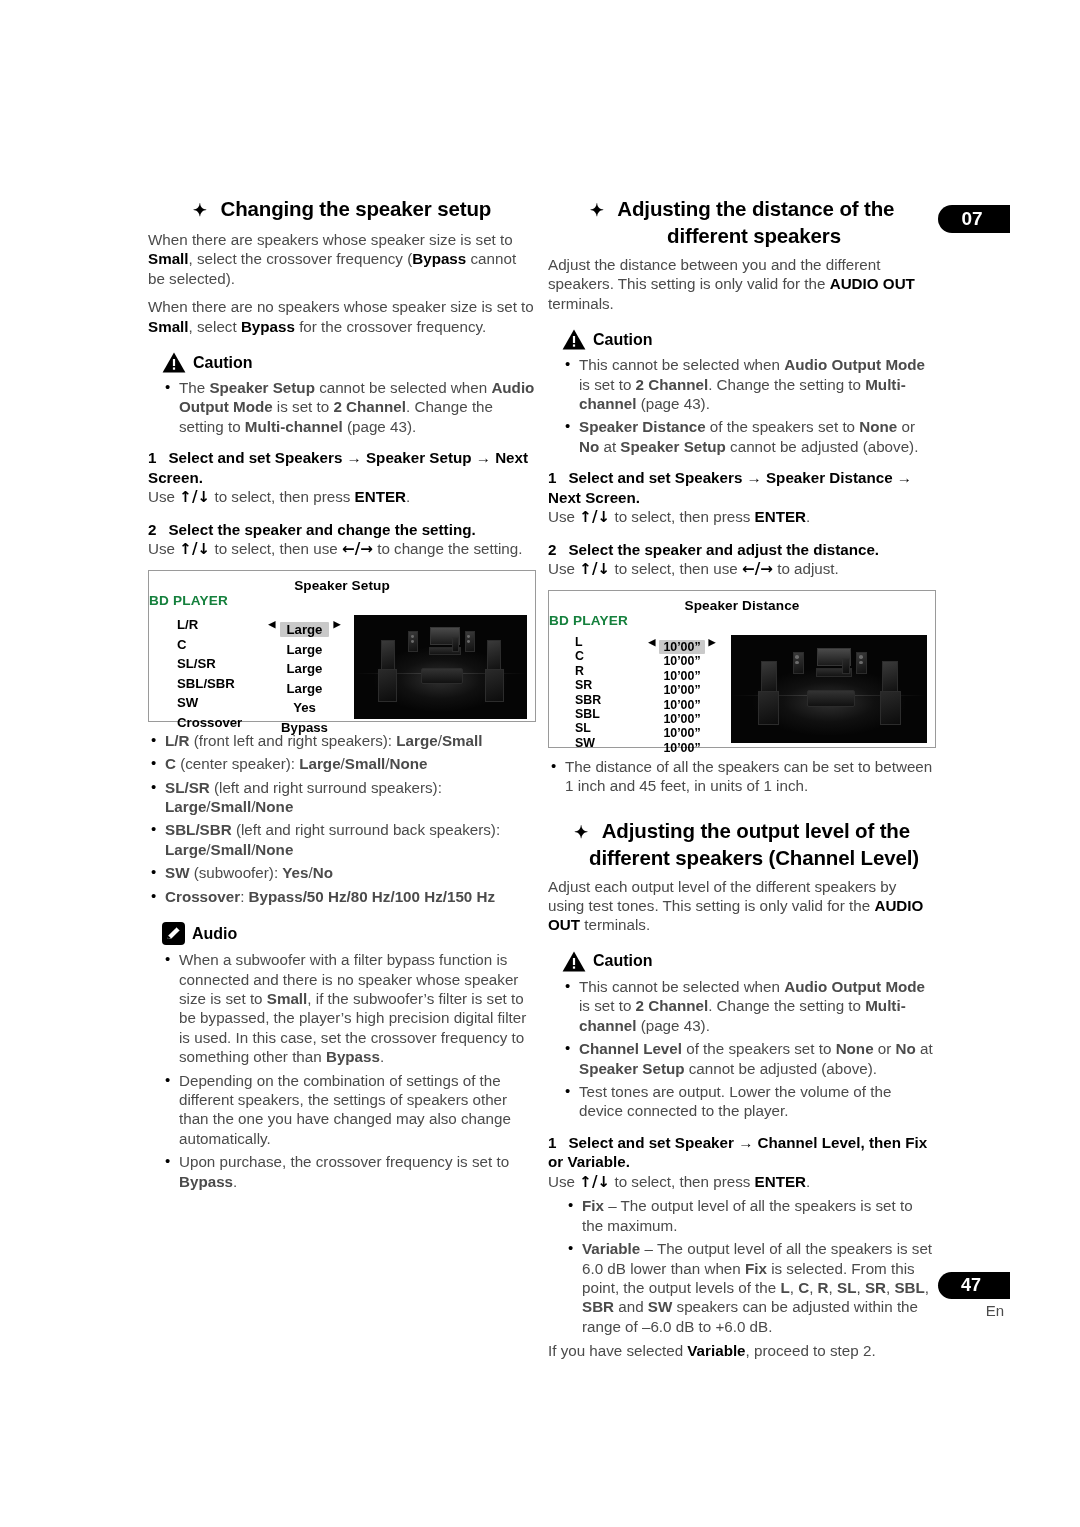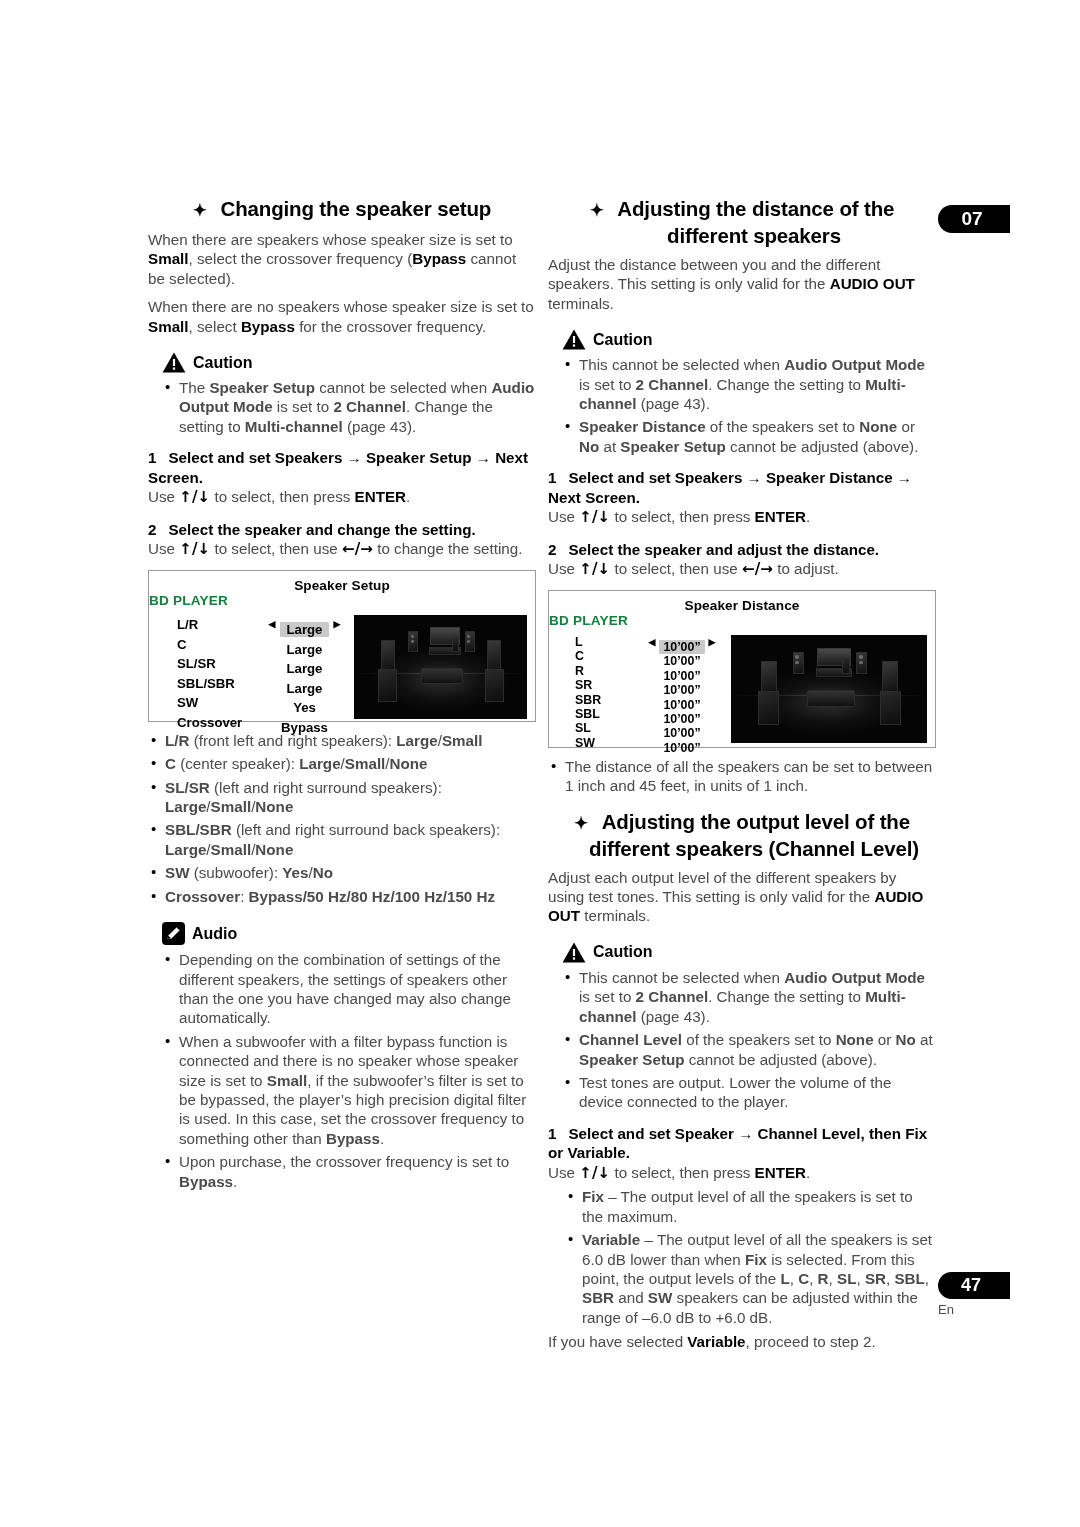--- a/index.html
+++ b/index.html
@@ -104,22 +104,22 @@
     padding-right:4px;box-sizing:border-box;
   }
   .pagetab{
     position:absolute;left:938px;top:1272px;width:72px;height:27px;
     background:#000;border-top-left-radius:13.5px;border-bottom-left-radius:13.5px;
     color:#fff;font-weight:bold;font-size:18px;
     display:flex;align-items:center;justify-content:center;
     padding-right:6px;box-sizing:border-box;
   }
   .pagelang{
-    position:absolute;left:938px;top:1302px;width:66px;text-align:left;
-    font-size:13px;color:#4b4b4b;
+    position:absolute;left:938px;top:1302px;width:66px;text-align:right;
+    font-size:15px;color:#4b4b4b;
   }
   .arrglyph{font-family:"DejaVu Sans",sans-serif;}
 </style>
 </head>
 <body>
 
 <div class="page">
 
   <div class="chaptab">07</div>
 
@@ -247,22 +247,22 @@
       <svg class="note-ico" viewBox="0 0 23 23">
         <rect x="0" y="0" width="23" height="23" rx="4" fill="#000"></rect>
         <path d="M5.5 17 L6.3 13.6 L15 5 L18 8 L9.4 16.6 Z" fill="#fff"></path>
         <path d="M5.5 17 L6.3 13.6 L8.9 16.3 Z" fill="#000"></path>
         <path d="M15 5 L18 8" stroke="#000" stroke-width="1.1" fill="none"></path>
       </svg>
       <span class="lbl">Audio</span>
     </div>
     <div class="adm-body">
       <ul class="bl">
+        <li><span>When a subwoofer with a filter bypass function is connected and there is no speaker whose speaker size is set to </span><b>Small</b><span>, if the subwoofer’s filter is set to be bypassed, the player’s high precision digital filter is used. In this case, set the crossover frequency to something other than </span><b>Bypass</b><span>.</span></li>
         <li>Depending on the combination of settings of the different speakers, the settings of speakers other than the one you have changed may also change automatically.</li>
-        <li><span>When a subwoofer with a filter bypass function is connected and there is no speaker whose speaker size is set to </span><b>Small</b><span>, if the subwoofer’s filter is set to be bypassed, the player’s high precision digital filter is used. In this case, set the crossover frequency to something other than </span><b>Bypass</b><span>.</span></li>
         <li><span>Upon purchase, the crossover frequency is set to </span><b>Bypass</b><span>.</span></li>
       </ul>
     </div>
   </div>
 
   <div class="col col-right">
 
     <h2 class="h2">
       <span class="dia">✦</span>
       <span style="display:inline-block;width:8px"></span><span>Adjusting the distance of the different speakers</span>
@@ -383,21 +383,21 @@
           <div class="spk dim" style="left:76%;top:52%;width:9.5%;height:30%"></div>
           <div class="sofa" style="left:39%;top:51%;width:23%;height:14%"></div>
         </div>
       </div>
     </div>
 
     <ul class="bl" style="margin-top:9px;">
       <li>The distance of all the speakers can be set to between 1 inch and 45 feet, in units of 1 inch.</li>
     </ul>
 
-    <h2 class="h2" style="margin-top:13px;">
+    <h2 class="h2" style="margin-top:22px;">
       <span class="dia">✦</span>
       <span style="display:inline-block;width:8px"></span><span>Adjusting the output level of the different speakers (Channel Level)</span>
     </h2>
 
     <p class="body"><span>Adjust each output level of the different speakers by using test tones. This setting is only valid for the </span><b>AUDIO OUT</b><span> terminals.</span></p>
 
     <div class="adm">
       <svg class="warn-ico" viewBox="0 0 24 21">
         <path d="M12 0.6 L23.4 20.4 L0.6 20.4 Z" fill="#000"></path>
         <rect x="10.9" y="7" width="2.2" height="7" fill="#fff"></rect>

